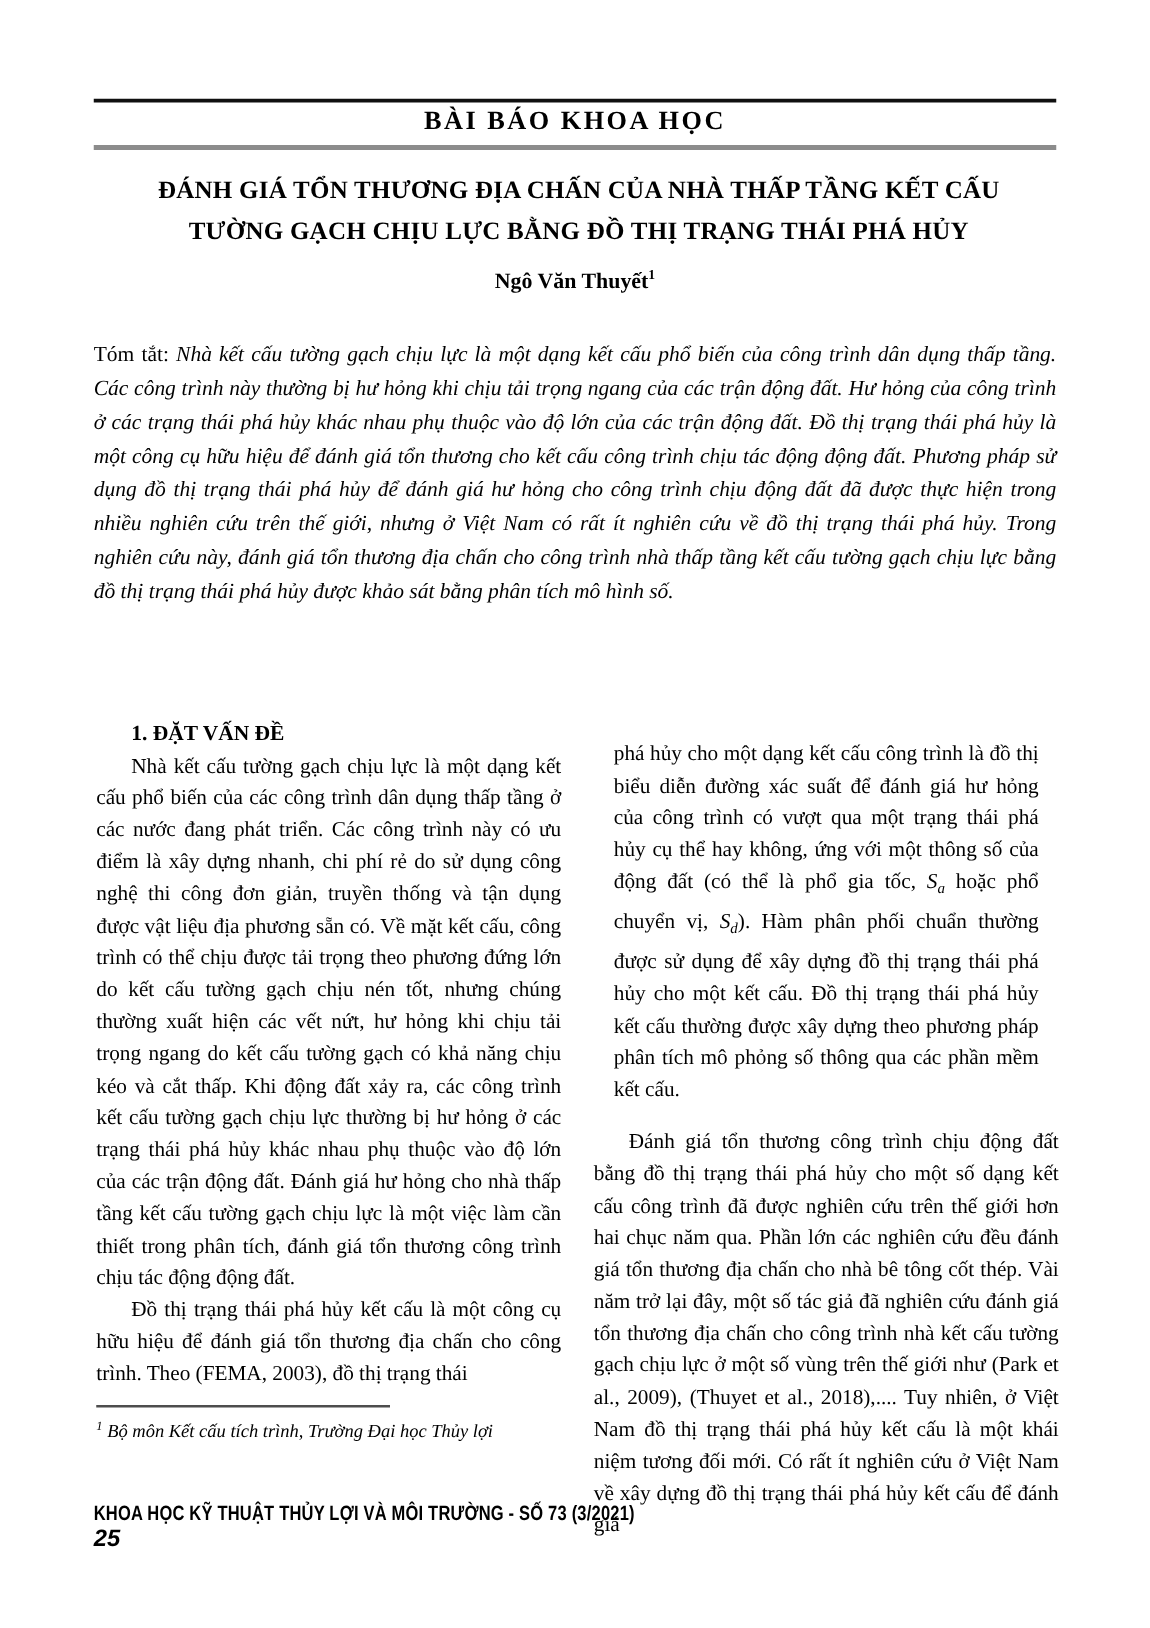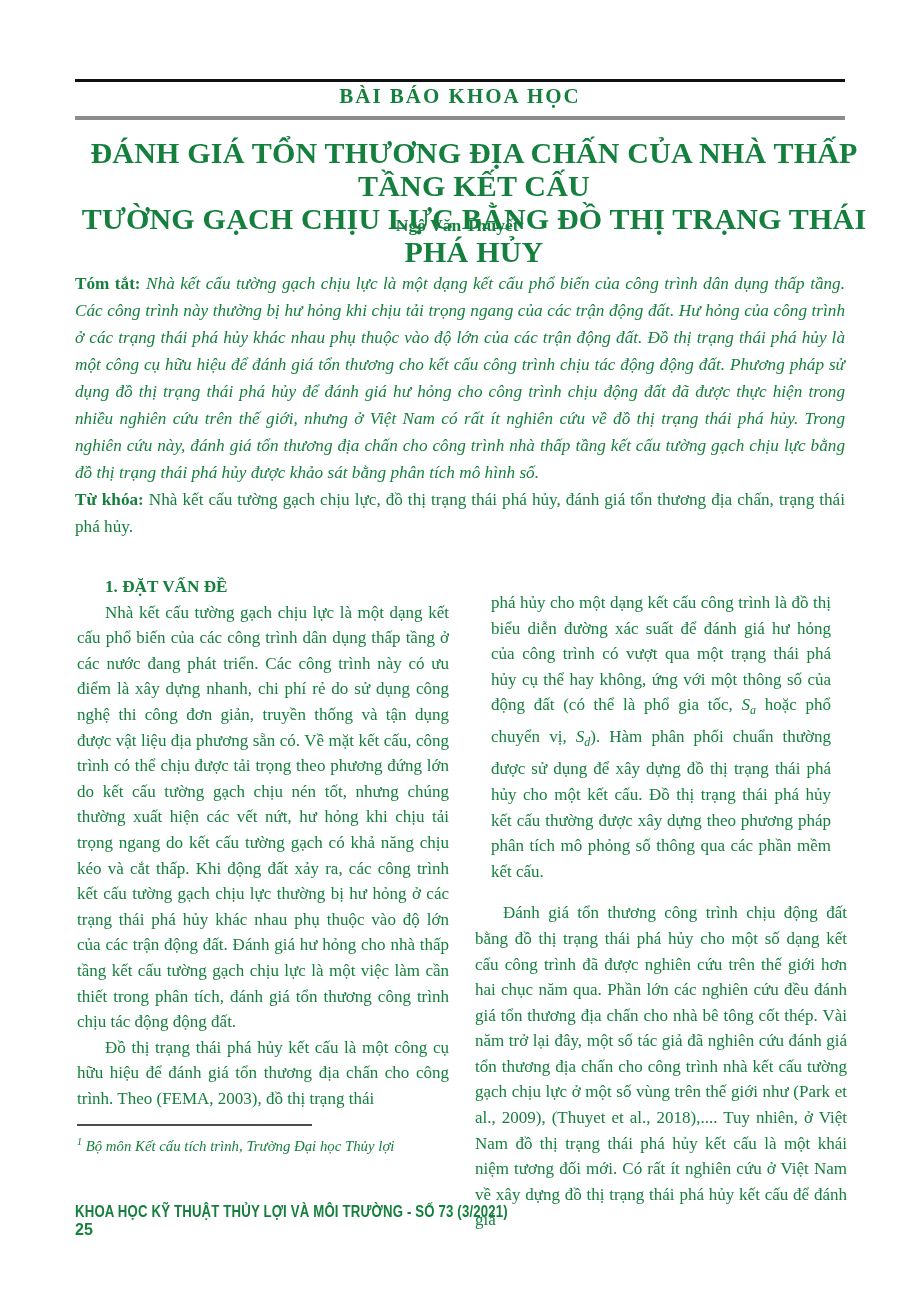--- a/index.html
+++ b/index.html
@@ -1,58 +1,58 @@
 <!DOCTYPE html>
 <html lang="vi"><head>
 <meta charset="utf-8">
 <style>
   html, body { margin: 0; padding: 0; background: #ffffff; }
   .page {
     position: relative;
     width: 920px;
     height: 1302px;
     background: #ffffff;
-    color: #15803d;
+    color: #000000;
     font-family: "Liberation Serif", "DejaVu Serif", serif;
     overflow: hidden;
   }
   
   .rule-black {
     position: absolute; left: 75px; top: 79px;
     width: 770px; height: 3px; background: #101010;
   }
   .banner-title {
     position: absolute; left: 75px; top: 84px; width: 770px;
     text-align: center;
     font-weight: bold; font-size: 21px; letter-spacing: 2px;
   }
   .rule-gray {
     position: absolute; left: 75px; top: 116px;
     width: 770px; height: 4px; background: #8c8c8c;
   }
   
   .article-title {
-    position: absolute; left: 69px; top: 136px; width: 810px;
+    position: absolute; left: 58px; top: 136px; width: 810px;
     text-align: center;
-    font-weight: bold; font-size: 30px; line-height: 33px;
+    font-weight: bold; font-size: 20px; line-height: 33px;
     letter-spacing: 0.2px;
   }
   .author-line {
     position: absolute; left: 75px; top: 214px; width: 770px;
     text-align: center; font-weight: bold; font-size: 17.5px;
   }
   .author-line sup { font-size: 11px; }
   
   .front-matter {
     position: absolute; left: 75px; top: 270px; width: 770px;
     font-size: 17.2px; line-height: 27px; text-align: justify;
   }
   .front-matter p { margin: 0; }
   .abstract-body { font-style: italic; }
-  .abstract-label, .keywords-label { font-weight: bold; font-style: normal; }
+  .abstract-label, .keywords-label { font-weight: normal; font-style: normal; }
   
   .columns {
     position: absolute; left: 77px; top: 574px; width: 770px;
     display: flex; gap: 26px;
   }
   .col {
     width: 372px;
     font-size: 17px; line-height: 25.6px; text-align: justify;
   }
   .section-heading {
@@ -80,21 +80,21 @@
     display: flex; justify-content: space-between; align-items: baseline;
     font-family: "Liberation Sans", "DejaVu Sans", sans-serif;
     font-weight: bold;
     flex-direction: column;
   }
   .journal-line {
     font-size: 16.5px; white-space: nowrap;
     transform: scaleX(0.80); transform-origin: left center;
     letter-spacing: 0.2px;
   }
-  .page-number { font-size: 16px; }
+  .page-number { font-size: 19px; font-style: italic; }
 </style>
 </head>
 <body>
 
 <div class="page">
 
   <div class="rule-black"></div>
   <div class="banner-title">BÀI BÁO KHOA HỌC</div>
   <div class="rule-gray"></div>
 
@@ -104,24 +104,20 @@
   </h1>
 
   <div class="author-line">
     <span>Ngô Văn Thuyết</span><sup>1</sup>
   </div>
 
   <div class="front-matter">
     <p class="abstract-body">
       <span class="abstract-label">Tóm tắt:</span>
       <span>Nhà kết cấu tường gạch chịu lực là một dạng kết cấu phổ biến của công trình dân dụng thấp tầng. Các công trình này thường bị hư hỏng khi chịu tải trọng ngang của các trận động đất. Hư hỏng của công trình ở các trạng thái phá hủy khác nhau phụ thuộc vào độ lớn của các trận động đất. Đồ thị trạng thái phá hủy là một công cụ hữu hiệu để đánh giá tổn thương cho kết cấu công trình chịu tác động động đất. Phương pháp sử dụng đồ thị trạng thái phá hủy để đánh giá hư hỏng cho công trình chịu động đất đã được thực hiện trong nhiều nghiên cứu trên thế giới, nhưng ở Việt Nam có rất ít nghiên cứu về đồ thị trạng thái phá hủy. Trong nghiên cứu này, đánh giá tổn thương địa chấn cho công trình nhà thấp tầng kết cấu tường gạch chịu lực bằng đồ thị trạng thái phá hủy được khảo sát bằng phân tích mô hình số.</span>
-    </p>
-    <p>
-      <span class="keywords-label">Từ khóa:</span>
-      <span>Nhà kết cấu tường gạch chịu lực, đồ thị trạng thái phá hủy, đánh giá tổn thương địa chấn, trạng thái phá hủy.</span>
     </p>
   </div>
 
   <div class="columns">
 
     <div class="col">
       <p class="section-heading">1. ĐẶT VẤN ĐỀ</p>
       <p class="body-para">Nhà kết cấu tường gạch chịu lực là một dạng kết cấu phổ biến của các công trình dân dụng thấp tầng ở các nước đang phát triển. Các công trình này có ưu điểm là xây dựng nhanh, chi phí rẻ do sử dụng công nghệ thi công đơn giản, truyền thống và tận dụng được vật liệu địa phương sẵn có. Về mặt kết cấu, công trình có thể chịu được tải trọng theo phương đứng lớn do kết cấu tường gạch chịu nén tốt, nhưng chúng thường xuất hiện các vết nứt, hư hỏng khi chịu tải trọng ngang do kết cấu tường gạch có khả năng chịu kéo và cắt thấp. Khi động đất xảy ra, các công trình kết cấu tường gạch chịu lực thường bị hư hỏng ở các trạng thái phá hủy khác nhau phụ thuộc vào độ lớn của các trận động đất. Đánh giá hư hỏng cho nhà thấp tầng kết cấu tường gạch chịu lực là một việc làm cần thiết trong phân tích, đánh giá tổn thương công trình chịu tác động động đất.</p>
       <p class="body-para">Đồ thị trạng thái phá hủy kết cấu là một công cụ hữu hiệu để đánh giá tổn thương địa chấn cho công trình. Theo (FEMA, 2003), đồ thị trạng thái</p>
 

